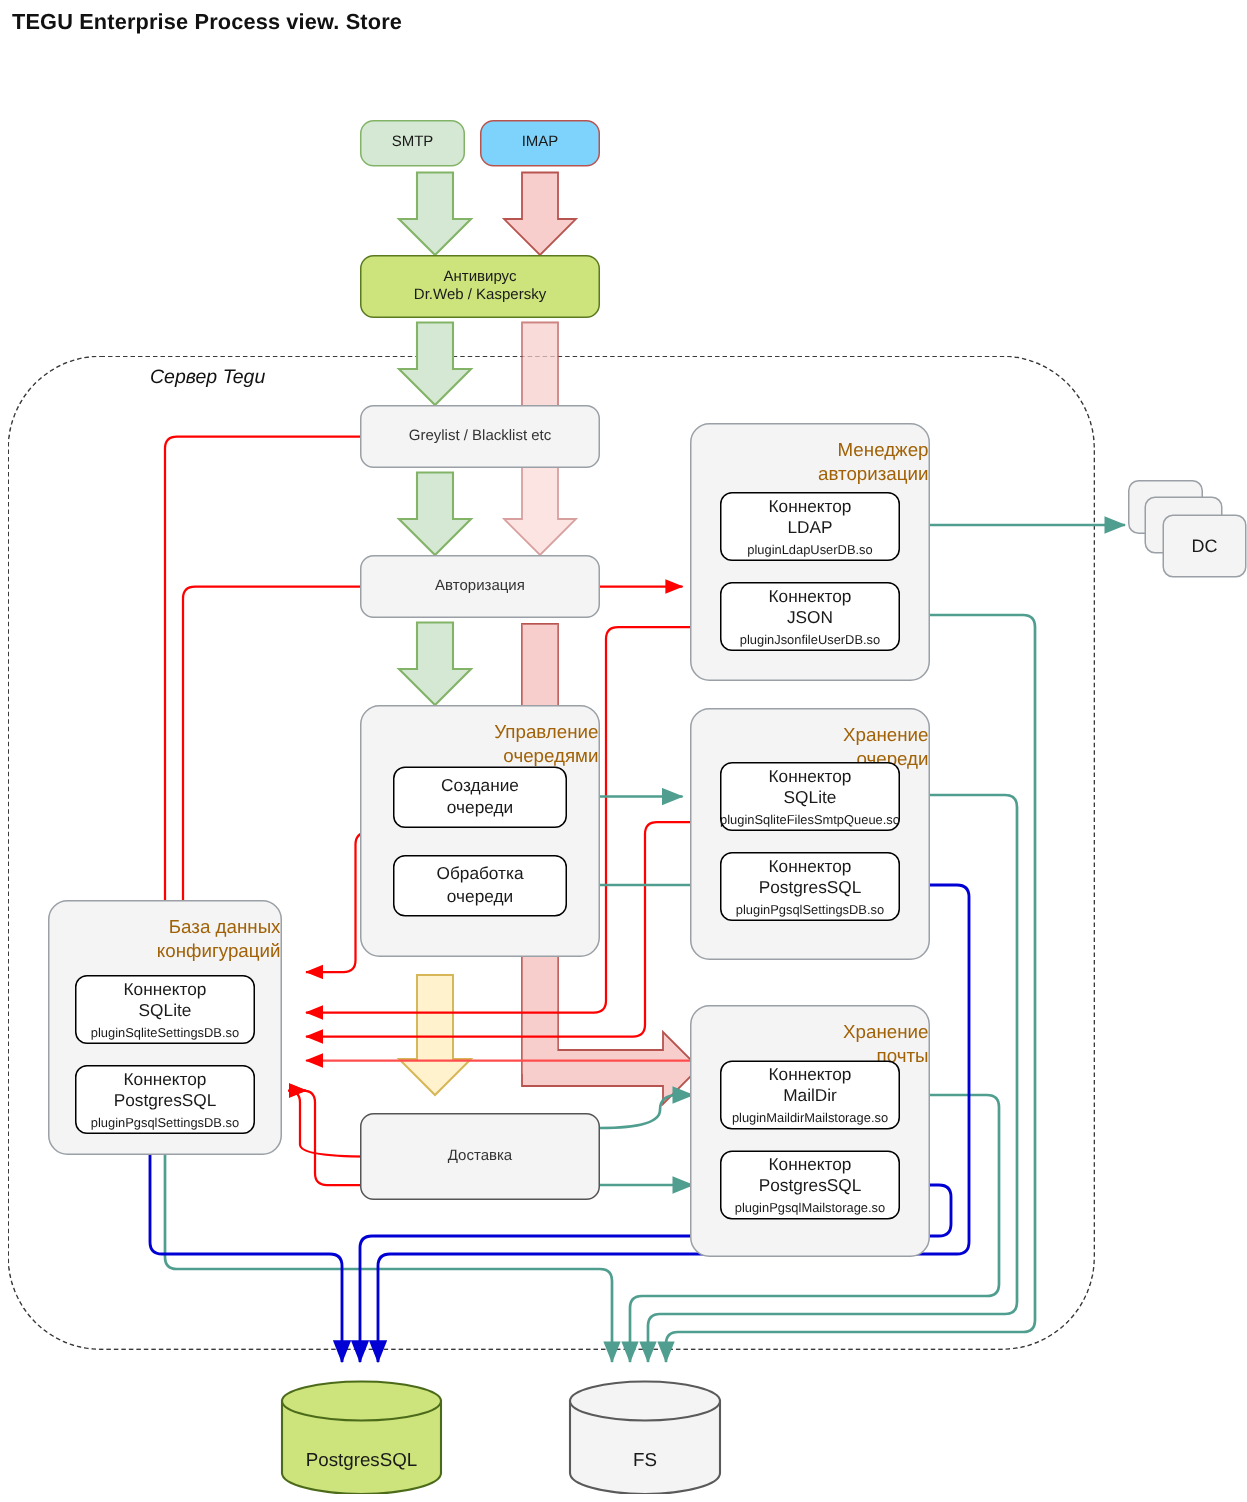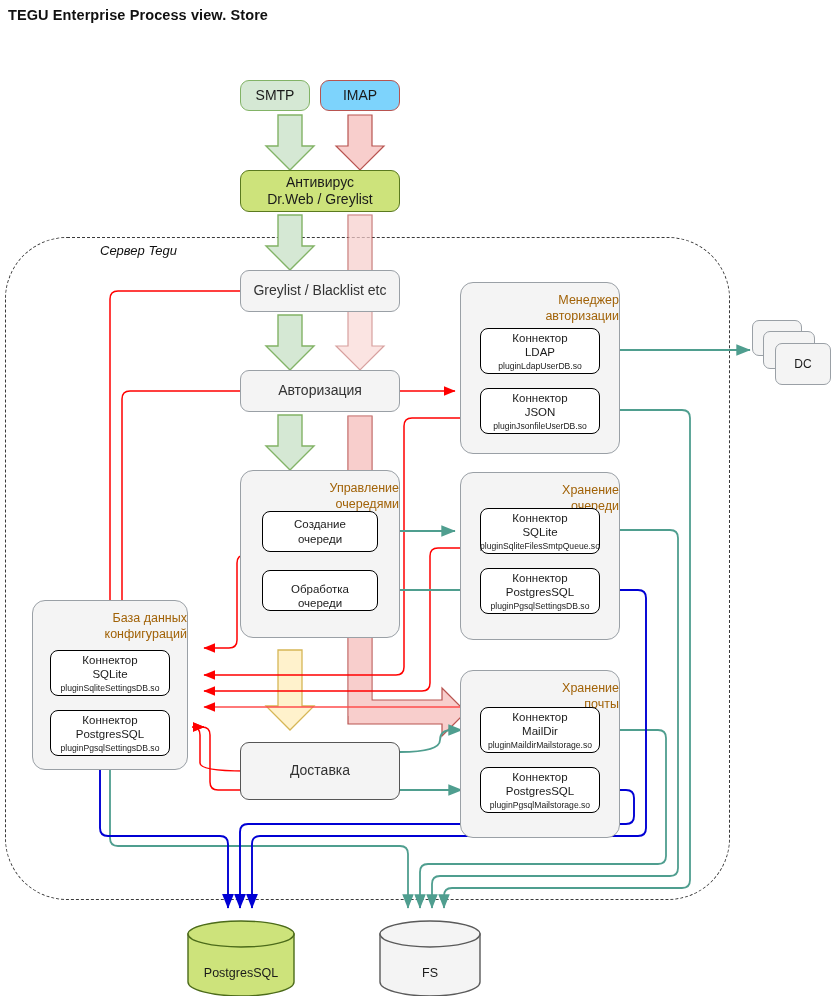--- a/index.html
+++ b/index.html
@@ -1,21 +1,21 @@
 <!DOCTYPE html>
 <html><head>
 <meta charset="utf-8">
 <style>
   html,body{margin:0;padding:0;background:#ffffff;}
   body{width:831px;height:1001px;position:relative;font-family:"Liberation Sans","DejaVu Sans",sans-serif;color:#1a1a1a;overflow:hidden;}
   #canvas{position:absolute;left:0;top:0;width:831px;height:1001px;}
   svg#wires{position:absolute;left:0;top:0;width:831px;height:1001px;pointer-events:none;}
   .ttl{position:absolute;left:8px;top:7px;font-size:14.5px;font-weight:bold;color:#111;letter-spacing:.1px;}
   .node{position:absolute;box-sizing:border-box;display:flex;flex-direction:column;align-items:center;justify-content:center;
-        text-align:left;border-radius:9px;font-size:14px;line-height:1.25;}
+        text-align:left;border-radius:9px;font-size:10px;line-height:1.25;}
   .grp{position:absolute;box-sizing:border-box;border:1px solid #9aa0a6;background:#f4f4f4;border-radius:13px;}
   .grp-title{position:absolute;left:0;right:0;top:9px;text-align:right;font-size:12.5px;line-height:1.3;color:#a16207;}
   .conn{position:absolute;box-sizing:border-box;background:#ffffff;border:1.6px solid #000;border-radius:8px;
         display:flex;flex-direction:column;align-items:center;justify-content:center;text-align:center;}
   .conn .c1{font-size:11.5px;line-height:1.22;}
   .conn .c2{font-size:8.6px;margin-top:3px;line-height:1.1;}
   .dashed{position:absolute;box-sizing:border-box;border:1.6px dashed #3a3a3a;border-radius:62px;}
   .srvlabel{position:absolute;font-size:13px;color:#111;font-style:italic;}
   .dc-stack{position:absolute;}
   .dc-card{position:absolute;box-sizing:border-box;border:1px solid #9aa0a6;background:#f4f4f4;border-radius:7px;}
@@ -131,21 +131,21 @@
 
   <div class="node" style="left:240px;top:80px;width:70px;height:31px;background:#d5e8d4;border:1.4px solid #82b366;">
     <span>SMTP</span>
   </div>
   <div class="node" style="left:320px;top:80px;width:80px;height:31px;background:#7dd3fc;border:1.4px solid #b85450;">
     <span>IMAP</span>
   </div>
 
   <div class="node" style="left:240px;top:170px;width:160px;height:42px;background:#cde37b;border:1.5px solid #5b7a1f;">
     <span>Антивирус</span>
-    <span>Dr.Web / Greylist</span>
+    <span>Dr.Web / Kaspersky</span>
   </div>
 
   <div class="node" style="left:240px;top:270px;width:160px;height:42px;background:#f4f4f4;border:1.3px solid #9aa0a6;color:#333;">
     <span>Greylist / Blacklist etc</span>
   </div>
 
   <div class="node" style="left:240px;top:370px;width:160px;height:42px;background:#f4f4f4;border:1.3px solid #9aa0a6;color:#333;">
     <span>Авторизация</span>
   </div>
 
@@ -173,21 +173,21 @@
   <div class="grp" style="left:240px;top:470px;width:160px;height:168px;">
     <div class="grp-title">
       <div>Управление</div>
       <div>очередями</div>
     </div>
   </div>
   <div class="conn" style="left:262px;top:511px;width:116px;height:41px;">
     <div class="c1"><span>Создание</span></div>
     <div class="c1"><span>очереди</span></div>
   </div>
-  <div class="conn" style="left:262px;top:570px;width:116px;height:41px;justify-content:flex-end;">
+  <div class="conn" style="left:262px;top:570px;width:116px;height:41px;">
     <div class="c1"><span>Обработка</span></div>
     <div class="c1"><span>очереди</span></div>
   </div>
 
   <div class="grp" style="left:460px;top:472px;width:160px;height:168px;">
     <div class="grp-title">
       <div>Хранение</div>
       <div>очереди</div>
     </div>
   </div>

